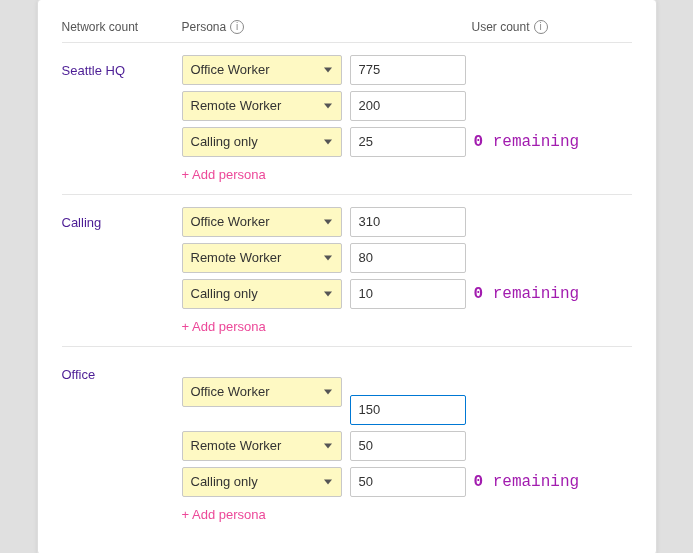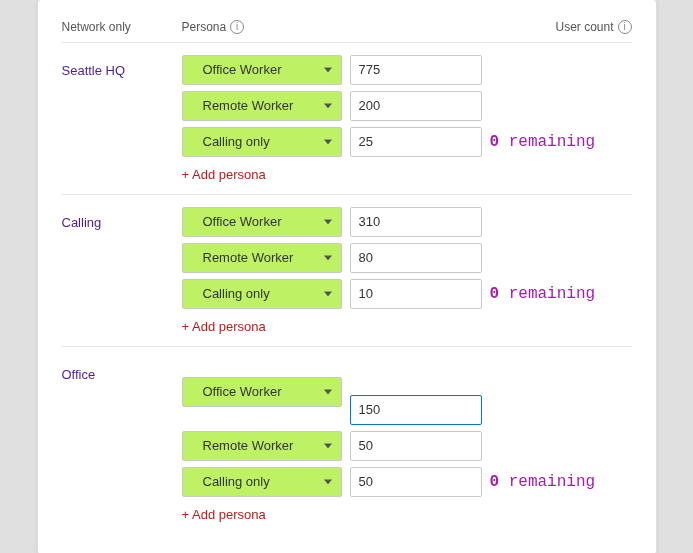--- a/index.html
+++ b/index.html
@@ -24,21 +24,21 @@
     }
     .header-row {
       display: flex;
       align-items: center;
       padding-bottom: 8px;
       border-bottom: 1px solid #e5e5e5;
       margin-bottom: 0;
     }
     .col-site { width: 120px; font-size: 12px; color: #555; }
     .col-persona { flex: 1; font-size: 12px; color: #555; display: flex; align-items: flex-start; gap: 4px; }
-    .col-count { width: 160px; font-size: 12px; color: #555; display: flex; align-items: center; gap: 4px; justify-content: flex-end; }
+    .col-count { width: 160px; font-size: 12px; color: #555; display: flex; align-items: center; gap: 4px; }
     .info-icon {
       display: inline-flex;
       width: 14px; height: 14px;
       border: 1px solid #888;
       border-radius: 50%;
       align-items: center;
       justify-content: center;
       font-size: 10px;
       color: #888;
       cursor: default;
@@ -63,24 +63,24 @@
     .field-row {
       display: flex;
       align-items: center;
       gap: 8px;
     }
     .persona-select {
       width: 160px;
       height: 30px;
       border: 1px solid #c8c8c8;
       border-radius: 2px;
-      background: #bef264;
+      background: #fef9c3;
       font-size: 13px;
       color: #333;
-      padding: 0 20px;
+      padding: 0 8px;
       appearance: none;
       -webkit-appearance: none;
       cursor: pointer;
       position: relative;
     }
     .select-wrapper {
       position: relative;
       width: 160px;
     }
     .select-wrapper::after {
@@ -89,58 +89,58 @@
       right: 10px;
       top: 50%;
       transform: translateY(-50%);
       width: 0; height: 0;
       border-left: 4px solid transparent;
       border-right: 4px solid transparent;
       border-top: 5px solid #555;
       pointer-events: none;
     }
     .count-input {
-      width: 132px;
+      width: 116px;
       height: 30px;
       border: 1px solid #c8c8c8;
       border-radius: 2px;
       padding: 0 8px;
       font-size: 13px;
       color: #333;
       outline: none;
     }
     .count-input.active-focus {
       border-color: #0078d4;
       margin-top: 36px;
     }
     .remaining {
       font-size: 16px;
       color: #a21caf;
       white-space: nowrap;
       font-family: Liberation Mono, monospace;
     }
     .remaining strong { font-weight: 600; }
     .add-persona {
-      color: #b91c1c;
+      color: #ec4899;
       font-size: 13px;
       cursor: pointer;
       background: none;
       border: none;
       padding: 4px 0 0 0;
       text-decoration: none;
       display: inline-block;
     }
   </style>
 </head>
 <body>
 
 <div class="card">
 
   <div class="header-row">
-    <div class="col-site">Network only</div>
+    <div class="col-site">Network count</div>
     <div class="col-persona">
       <span>Persona</span>
       <span class="info-icon">i</span>
     </div>
     <div class="col-count">
       <span>User count</span>
       <span class="info-icon">i</span>
     </div>
   </div>
 

